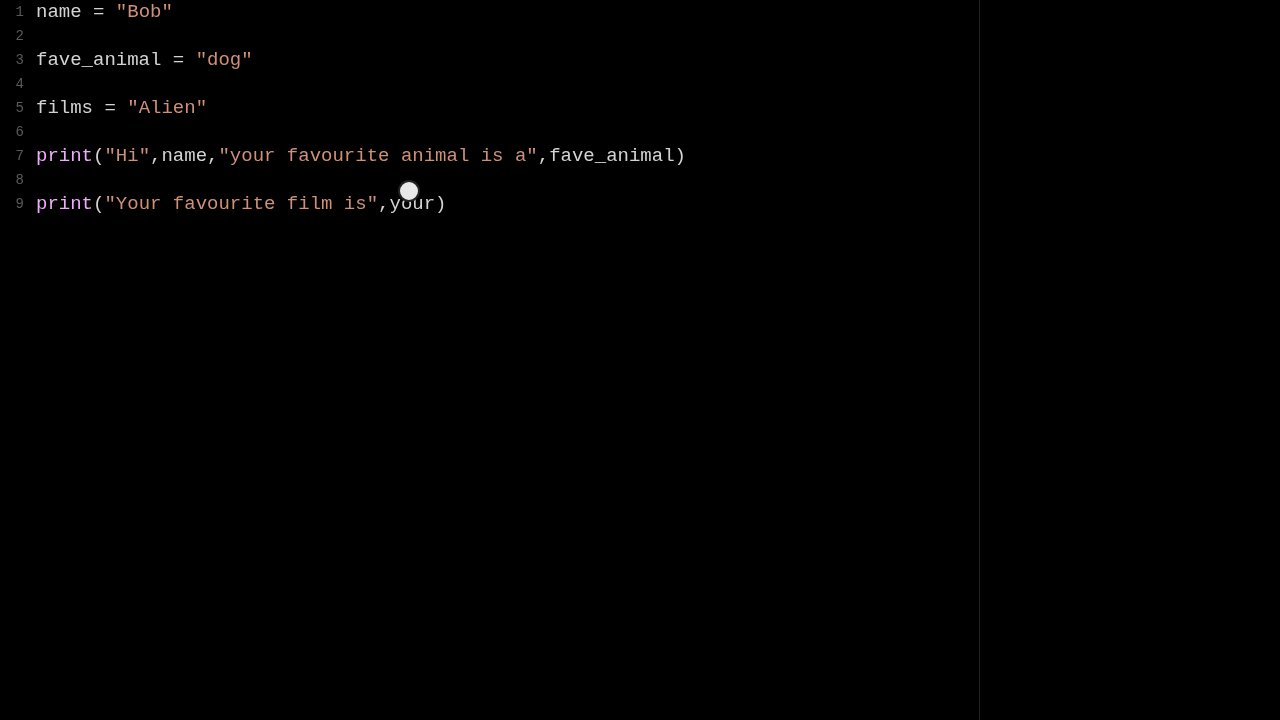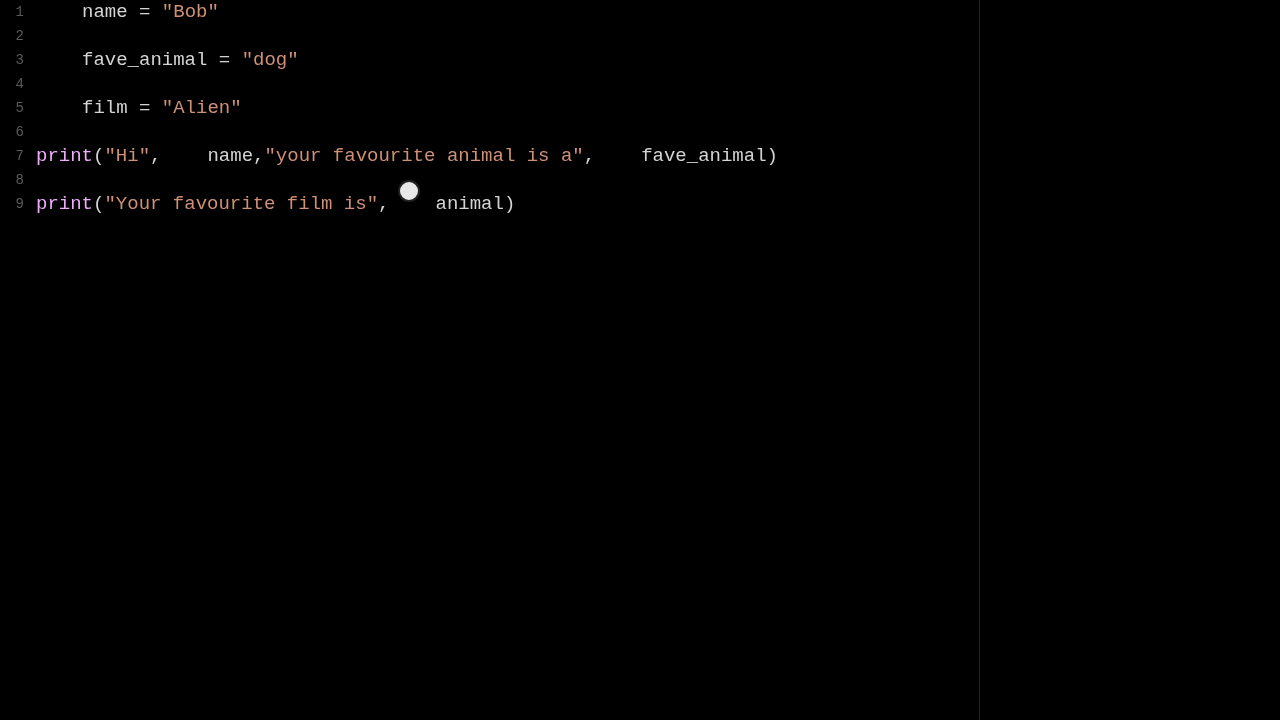--- a/index.html
+++ b/index.html
@@ -41,21 +41,21 @@
       border-right: 1px solid #222;
       width: 950px;
       max-width: 950px;
       flex: 0 0 950px;
     }
     .code-line {
       height: 24px;
       line-height: 24px;
       white-space: pre;
     }
-    .tok-var { color: #d4d4d4; margin-left: 46px; }
+    .tok-var { color: #d4d4d4; }
     .tok-op { color: #d4d4d4; }
     .tok-str { color: #ce9178; }
     .tok-fn { color: #f0abfc; }
     .tok-punc { color: #d4d4d4; }
     .cursor-dot {
       position: absolute;
       width: 22px;
       height: 22px;
       background: #e8e8e8;
       border: 2px solid #222;
@@ -76,21 +76,21 @@
     <div class="line-num">6</div>
     <div class="line-num">7</div>
     <div class="line-num">8</div>
     <div class="line-num">9</div>
   </div>
   <div class="code-area">
     <div class="code-line"><span class="tok-var">name</span><span class="tok-op"> = </span><span class="tok-str">"Bob"</span></div>
     <div class="code-line"></div>
     <div class="code-line"><span class="tok-var">fave_animal</span><span class="tok-op"> = </span><span class="tok-str">"dog"</span></div>
     <div class="code-line"></div>
-    <div class="code-line"><span class="tok-var">film</span><span class="tok-op"> = </span><span class="tok-str">"Alien"</span></div>
+    <div class="code-line"><span class="tok-var">films</span><span class="tok-op"> = </span><span class="tok-str">"Alien"</span></div>
     <div class="code-line"></div>
     <div class="code-line"><span class="tok-fn">print</span><span class="tok-punc">(</span><span class="tok-str">"Hi"</span><span class="tok-punc">,</span><span class="tok-var">name</span><span class="tok-punc">,</span><span class="tok-str">"your favourite animal is a"</span><span class="tok-punc">,</span><span class="tok-var">fave_animal</span><span class="tok-punc">)</span></div>
     <div class="code-line"></div>
-    <div class="code-line"><span class="tok-fn">print</span><span class="tok-punc">(</span><span class="tok-str">"Your favourite film is"</span><span class="tok-punc">,</span><span class="tok-var">animal</span><span class="tok-punc">)</span></div>
+    <div class="code-line"><span class="tok-fn">print</span><span class="tok-punc">(</span><span class="tok-str">"Your favourite film is"</span><span class="tok-punc">,</span><span class="tok-var">your</span><span class="tok-punc">)</span></div>
   </div>
 </div>
 
 <div class="cursor-dot" style="left:398px;top:180px;"></div>
 
 </body></html>

